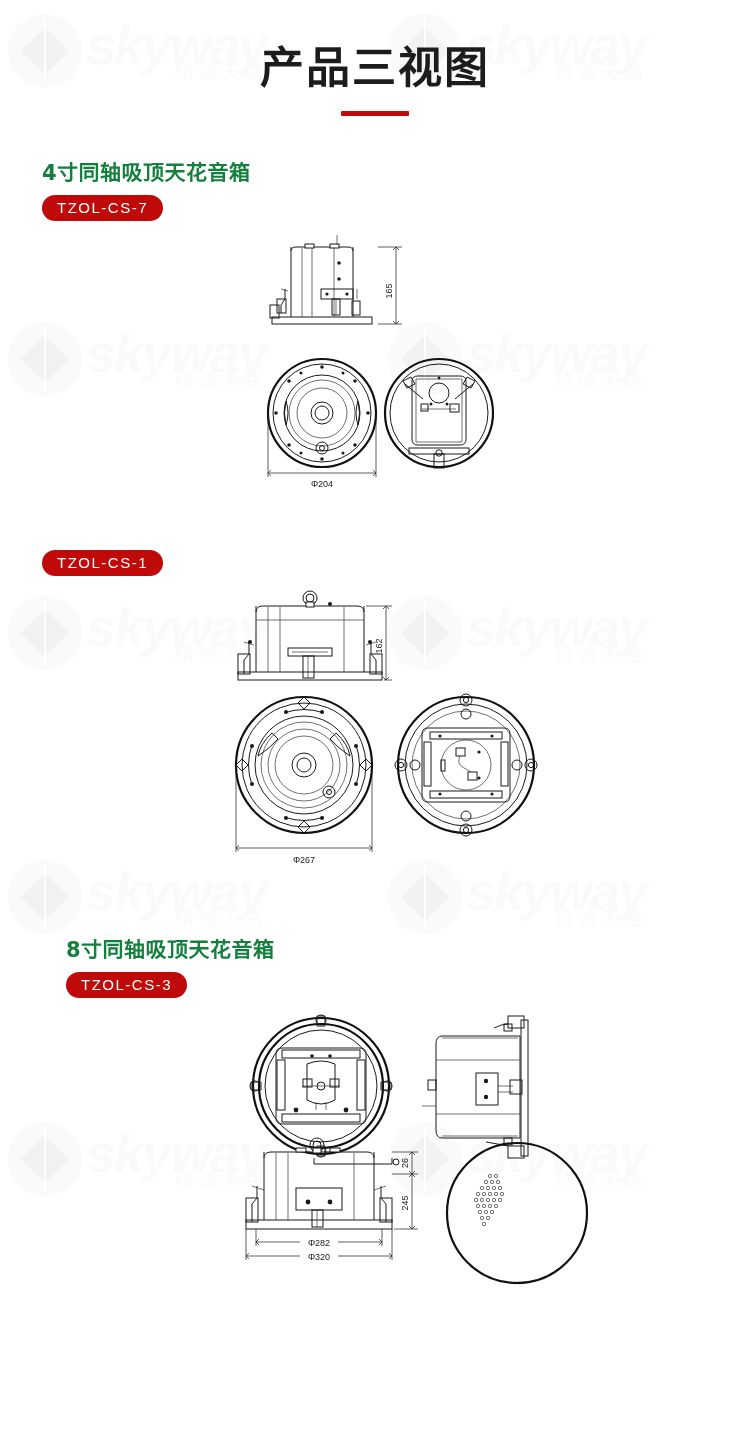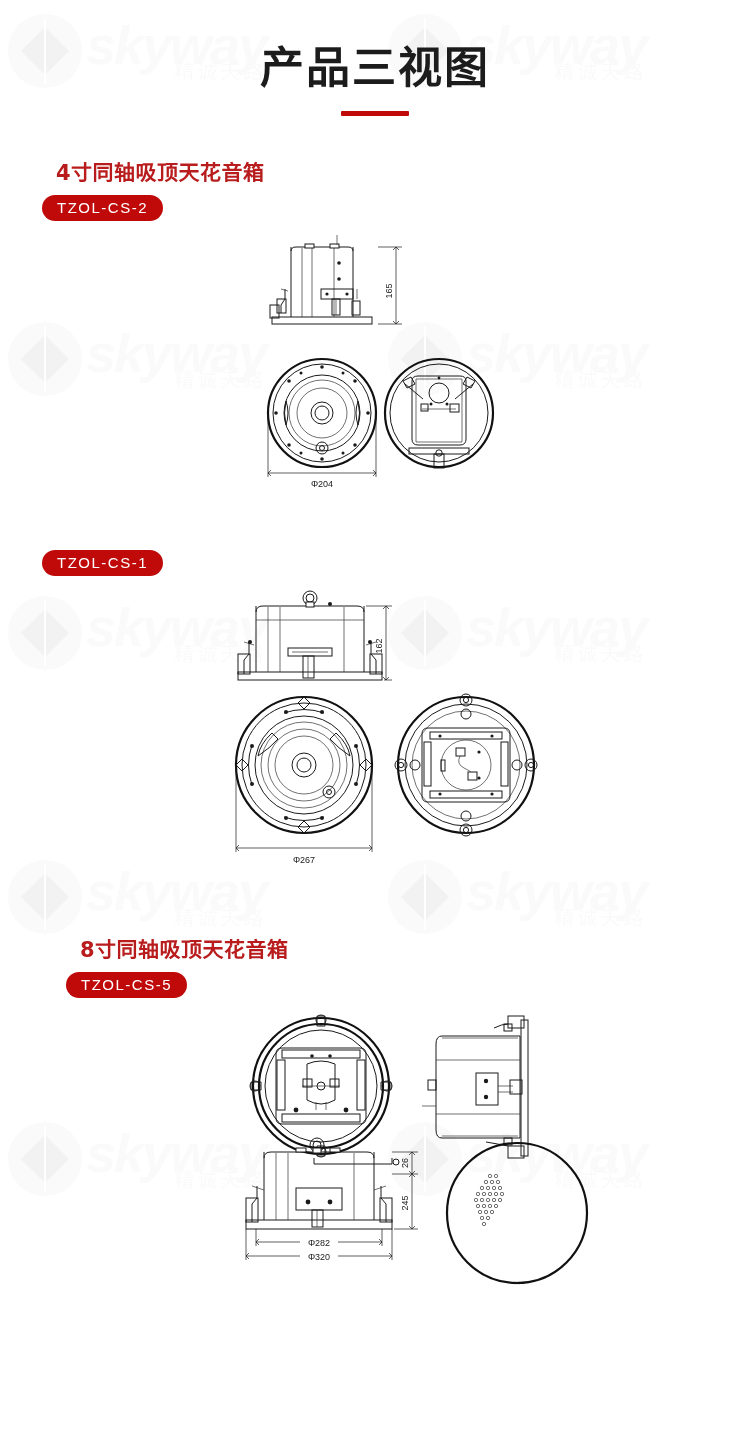--- a/index.html
+++ b/index.html
@@ -104,22 +104,22 @@
     margin: 16px auto 0 auto;
     border-radius: 1px;
   }
 
   section.product-block {
     position: relative;
   }
   .product-heading {
     font-size: 21px;
     font-weight: bold;
-    color: #b91c1c;
-    margin: 0 0 9px 56px;
+    color: #15803d;
+    margin: 0 0 9px 42px;
     letter-spacing: 0.5px;
     font-family: "DejaVu Sans", "Liberation Sans", sans-serif;
   }
   .product-badge {
     display: inline-block;
     margin-left: 42px;
     background: #c00a0a;
     color: #ffffff;
     font-size: 15px;
     letter-spacing: 1.5px;
@@ -239,21 +239,21 @@
 
 <div id="page-root">
 
   <header class="page-header">
     <h1 id="page-title">产品三视图</h1>
     <div id="title-underline"></div>
   </header>
 
   <section class="product-block" style="margin-top:40px;">
     <h2 class="product-heading">4寸同轴吸顶天花音箱</h2>
-    <span class="product-badge">TZOL-CS-2</span>
+    <span class="product-badge">TZOL-CS-7</span>
 
     <div class="drawing-area">
       <svg viewBox="0 0 750 275" height="275" xmlns="http://www.w3.org/2000/svg">
 
         <g>
 
           <rect x="272" y="96" width="100" height="7" class="tech"></rect>
 
           <path d="M291,26 L291,96 M353,26 L353,96" class="tech"></path>
           <path d="M291,30 Q291,26 296,26 L348,26 Q353,26 353,30" class="tech"></path>
@@ -487,21 +487,21 @@
           <circle cx="440" cy="218" r="1.6" class="dot"></circle>
           <circle cx="492" cy="218" r="1.6" class="dot"></circle>
         </g>
 
       </svg>
     </div>
   </section>
 
   <section class="product-block" style="margin-top:52px;padding-left:24px;">
     <h2 class="product-heading">8寸同轴吸顶天花音箱</h2>
-    <span class="product-badge">TZOL-CS-5</span>
+    <span class="product-badge">TZOL-CS-3</span>
 
     <div class="drawing-area">
       <svg viewBox="0 0 750 390" height="390" xmlns="http://www.w3.org/2000/svg">
 
         <g>
           <circle cx="297" cy="88" r="68" class="tech-thick"></circle>
           <circle cx="297" cy="88" r="62" class="tech-thick"></circle>
           <circle cx="297" cy="88" r="56" class="tech"></circle>
 
           <path d="M258,50 L336,50 Q342,50 342,56 L342,120 Q342,126 336,126 L258,126 Q252,126 252,120 L252,56 Q252,50 258,50 Z" class="tech"></path>

